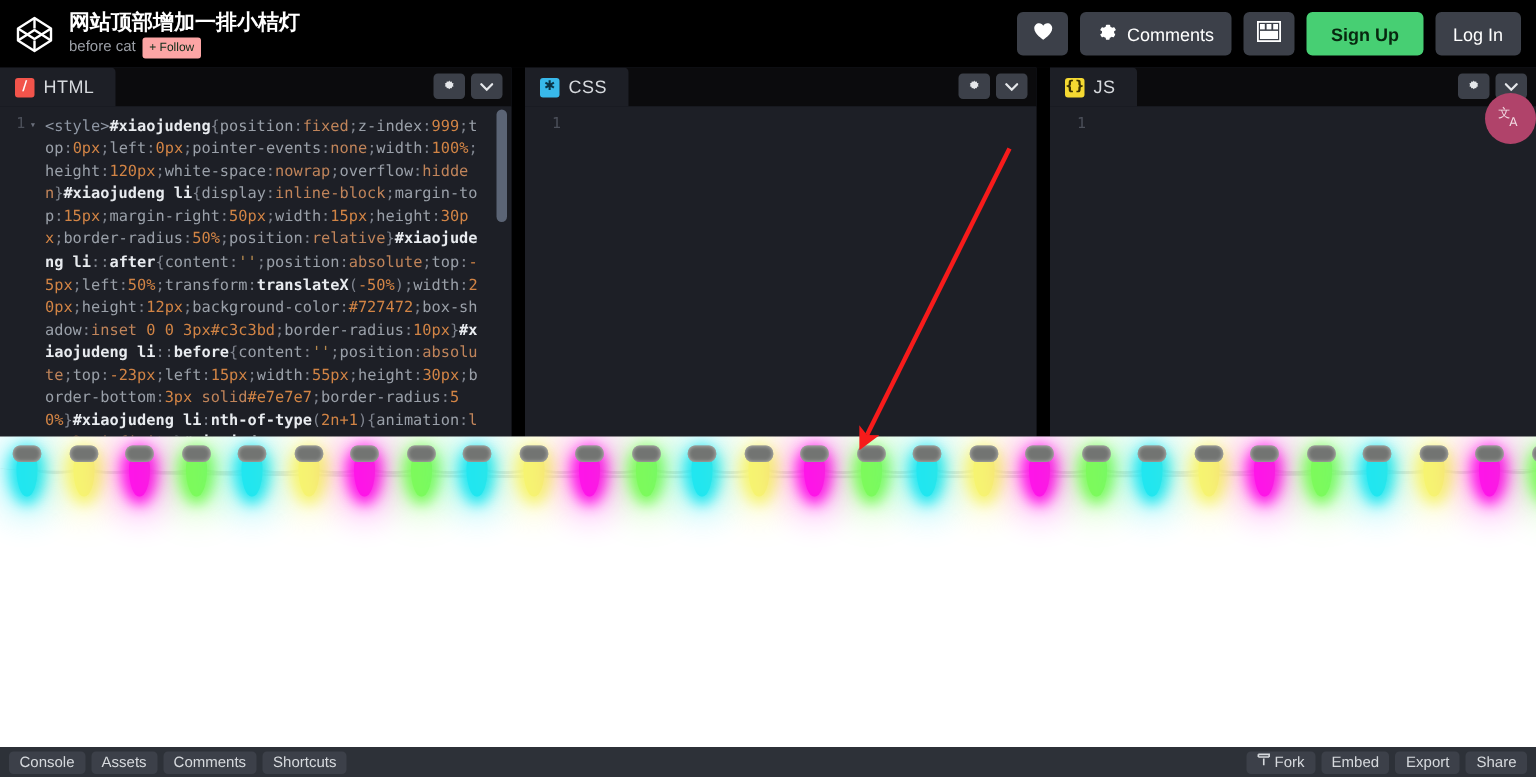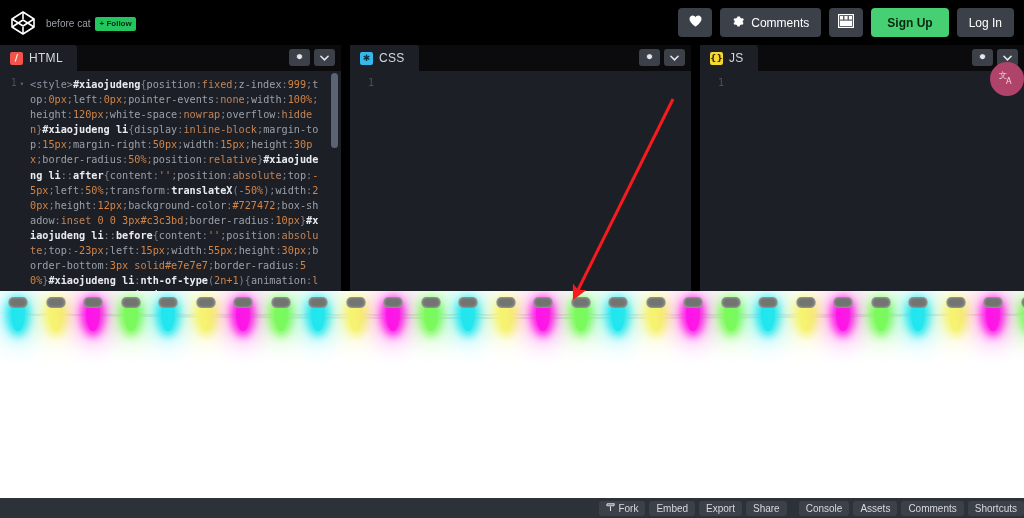--- a/index.html
+++ b/index.html
@@ -20,21 +20,21 @@
   #brand { display:flex; align-items:center; padding-left:8px; }
   .logo-wrap { width:30px; height:30px; flex:none; display:flex; align-items:center; justify-content:center; }
   #title-block { margin-left:8px; }
   #pen-title {
     font-size:14px; font-weight:bold; color:#fff; line-height:16px;
     font-family:"DejaVu Sans", sans-serif;
   }
   #meta-row { display:flex; align-items:center; gap:5px; margin-top:2px; }
   #author { font-size:10px; color:#9b9fa6; }
   #follow-btn {
-    background:#22c55e; color:#0b2a16; font-size:8px; font-weight:bold;
+    background:#fca5a5; color:#0b2a16; font-size:8px; font-weight:normal;
     border-radius:2px; padding:2px 4px; line-height:10px; white-space:nowrap;
   }
 
   #header-actions {
     margin-left:auto; display:flex; align-items:center; gap:8px; padding-right:10px;
   }
   .hbtn {
     background:#3c4049; border:none; border-radius:4px; color:#fff;
     height:29px; display:flex; align-items:center; justify-content:center;
     padding:0 12px; font-size:12px; gap:6px; cursor:pointer;
@@ -172,20 +172,21 @@
       <svg width="26" height="26" viewBox="0 0 26 26">
         <g fill="none" stroke="#fff" stroke-width="1.6" stroke-linejoin="round">
           <path d="M13 2 L24 9 L24 17 L13 24 L2 17 L2 9 Z"></path>
           <path d="M13 2 L13 9 M13 17 L13 24"></path>
           <path d="M2 9 L13 16 L24 9"></path>
           <path d="M2 17 L13 10 L24 17"></path>
         </g>
       </svg>
     </span>
     <div id="title-block">
+      <div id="pen-title">网站顶部增加一排小桔灯</div>
       <div id="meta-row">
         <span id="author">before cat</span>
         <span id="follow-btn">+ Follow</span>
       </div>
     </div>
   </div>
 
   <div id="header-actions">
     <button class="hbtn icon-only">
       <span>
@@ -467,44 +468,44 @@
 <svg id="annotation">
   <defs>
     <marker id="arrowhead" markerWidth="5" markerHeight="5" refX="1.2" refY="2.5" orient="auto">
       <path d="M0,0 L5,2.5 L0,5 L1.2,2.5 Z" fill="#f71b1b"></path>
     </marker>
   </defs>
   <line id="arrow-line" stroke="#f71b1b" stroke-width="3" marker-end="url(#arrowhead)" x1="673" y1="99" x2="578" y2="290"></line>
 </svg>
 
 <div id="footer">
+  <div id="footer-left">
+      <button class="fbtn">
+        <span>Console</span>
+      </button>
+      <button class="fbtn">
+        <span>Assets</span>
+      </button>
+      <button class="fbtn">
+        <span>Comments</span>
+      </button>
+      <button class="fbtn">
+        <span>Shortcuts</span>
+      </button>
+    </div>
   <div id="footer-right">
       <button class="fbtn">
         <span><svg width="9" height="9" viewBox="0 0 10 10">
             <path d="M1 1 L9 1 L9 3 M1 1 L1 3 M5 9 L5 4 M1 3 L9 3" fill="none" stroke="#d6d9dd" stroke-width="1.2"></path>
           </svg></span>
         <span>Fork</span>
       </button>
       <button class="fbtn">
         <span>Embed</span>
       </button>
       <button class="fbtn">
         <span>Export</span>
       </button>
       <button class="fbtn">
         <span>Share</span>
       </button>
     </div>
-  <div id="footer-left">
-      <button class="fbtn">
-        <span>Console</span>
-      </button>
-      <button class="fbtn">
-        <span>Assets</span>
-      </button>
-      <button class="fbtn">
-        <span>Comments</span>
-      </button>
-      <button class="fbtn">
-        <span>Shortcuts</span>
-      </button>
-    </div>
 </div>
 
 </body></html>

